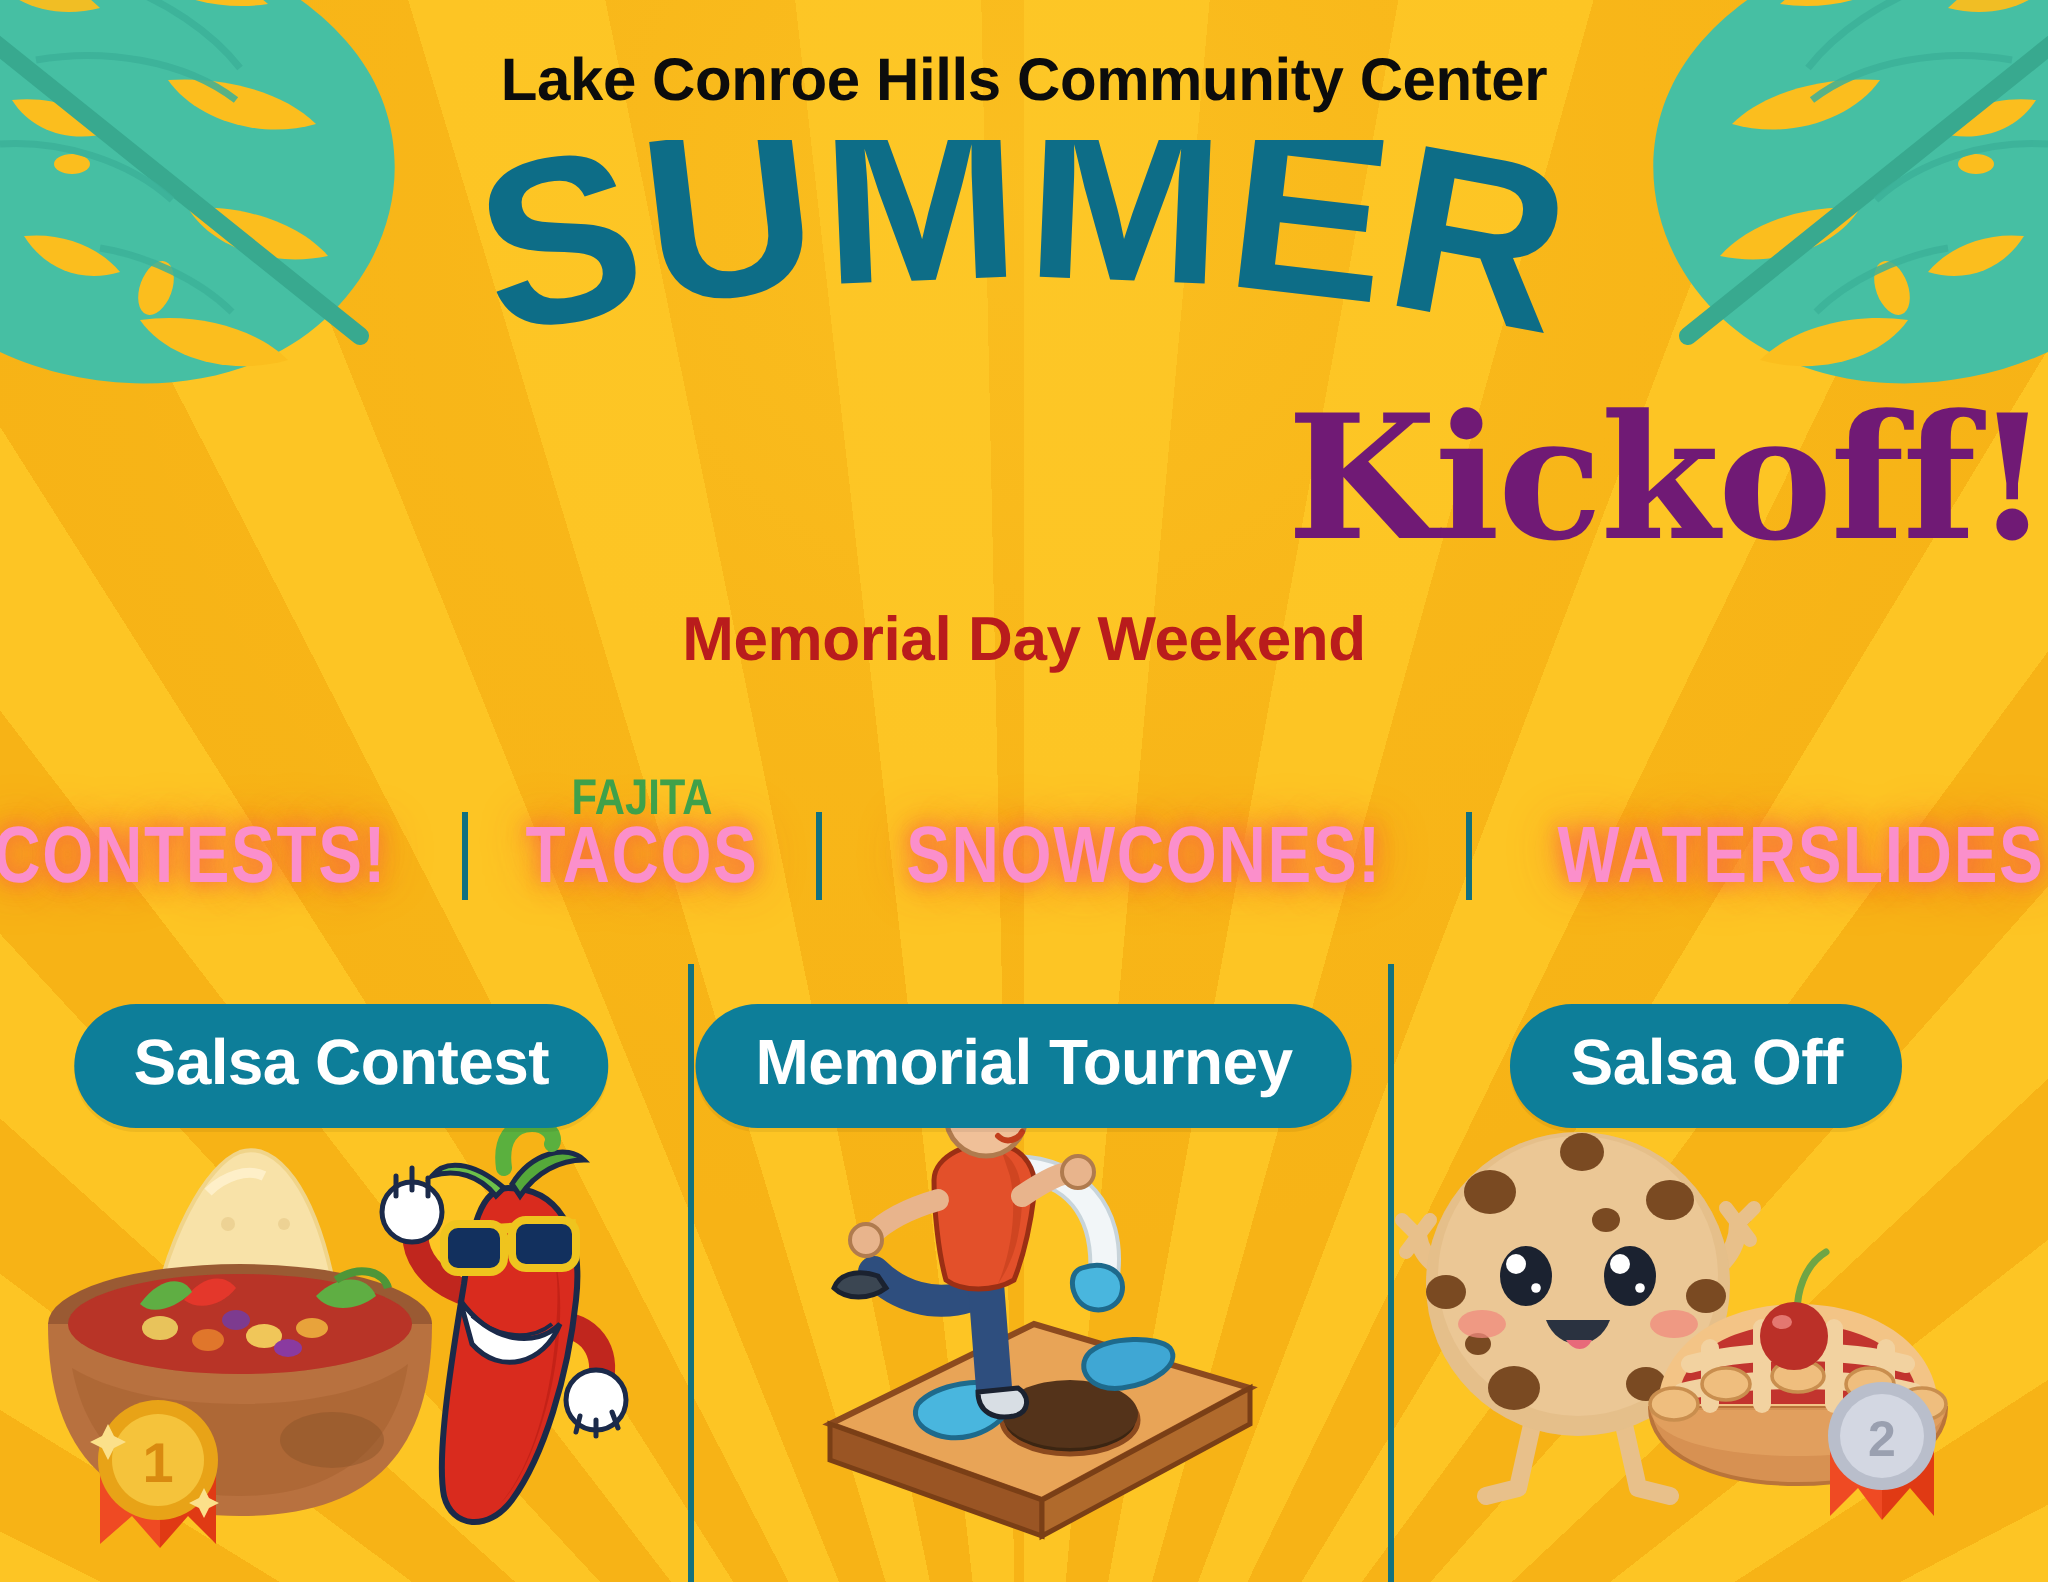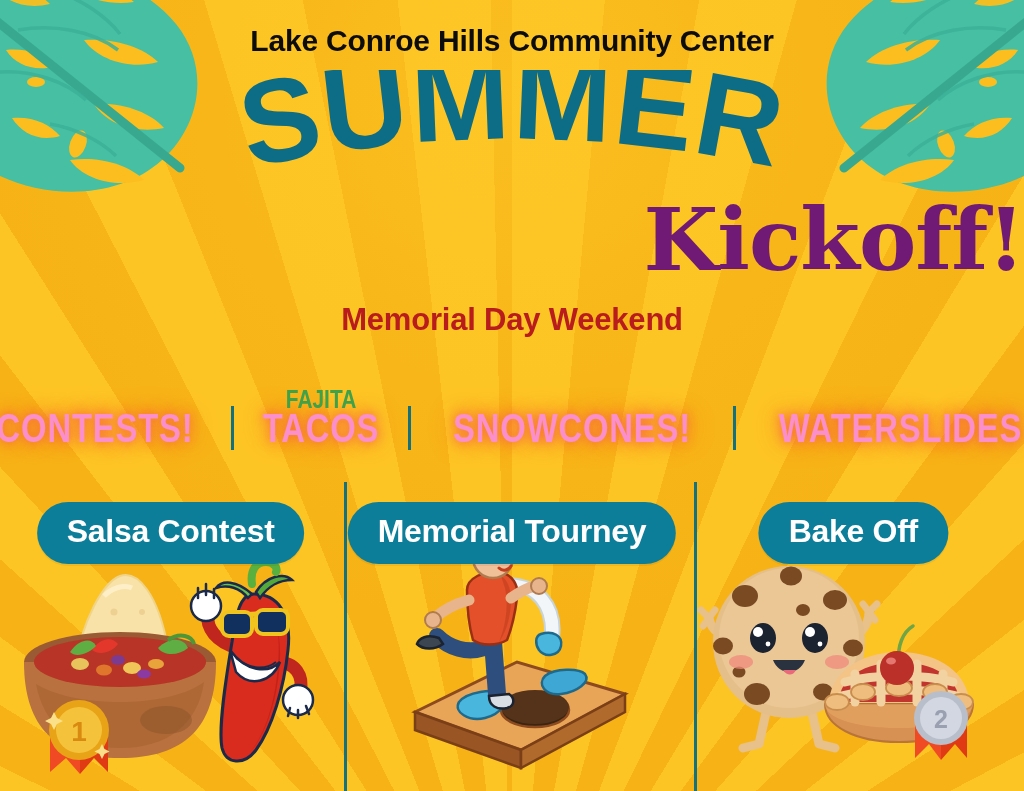--- a/index.html
+++ b/index.html
@@ -375,21 +375,21 @@
               <path d="M80 14 C78 0 92 -6 104 -4 C118 -2 124 8 120 18 C116 10 104 6 92 10 C86 12 82 14 80 14 Z" fill="#9A5B2E" stroke="#6E3C18" stroke-width="2"></path>
               <circle cx="110" cy="16" r="2.6" fill="#1B2230"></circle>
               <circle cx="96" cy="18" r="2.6" fill="#1B2230"></circle>
               <path d="M106 26 C110 30 116 28 118 24" stroke="#C23E1C" stroke-width="3" fill="none" stroke-linecap="round"></path>
             </g>
           </svg>
         </div>
       </div>
 
       <div class="col">
-        <div class="pill">Bake Off</div>
+        <div class="pill">Salsa Off</div>
         <div class="art">
           <svg class="art-bake" width="300" height="230" viewBox="0 0 300 230">
 
             <g>
 
               <path d="M44 86 C26 86 16 78 14 66" stroke="#E8C08A" stroke-width="9" fill="none" stroke-linecap="round"></path>
               <path d="M14 66 L6 58 M14 66 L8 74 M14 66 L20 58" stroke="#E8C08A" stroke-width="7" fill="none" stroke-linecap="round"></path>
               <path d="M146 90 C164 86 174 74 174 60" stroke="#E8C08A" stroke-width="9" fill="none" stroke-linecap="round"></path>
               <path d="M174 60 L182 52 M174 60 L180 68 M174 60 L168 52" stroke="#E8C08A" stroke-width="7" fill="none" stroke-linecap="round"></path>
 

